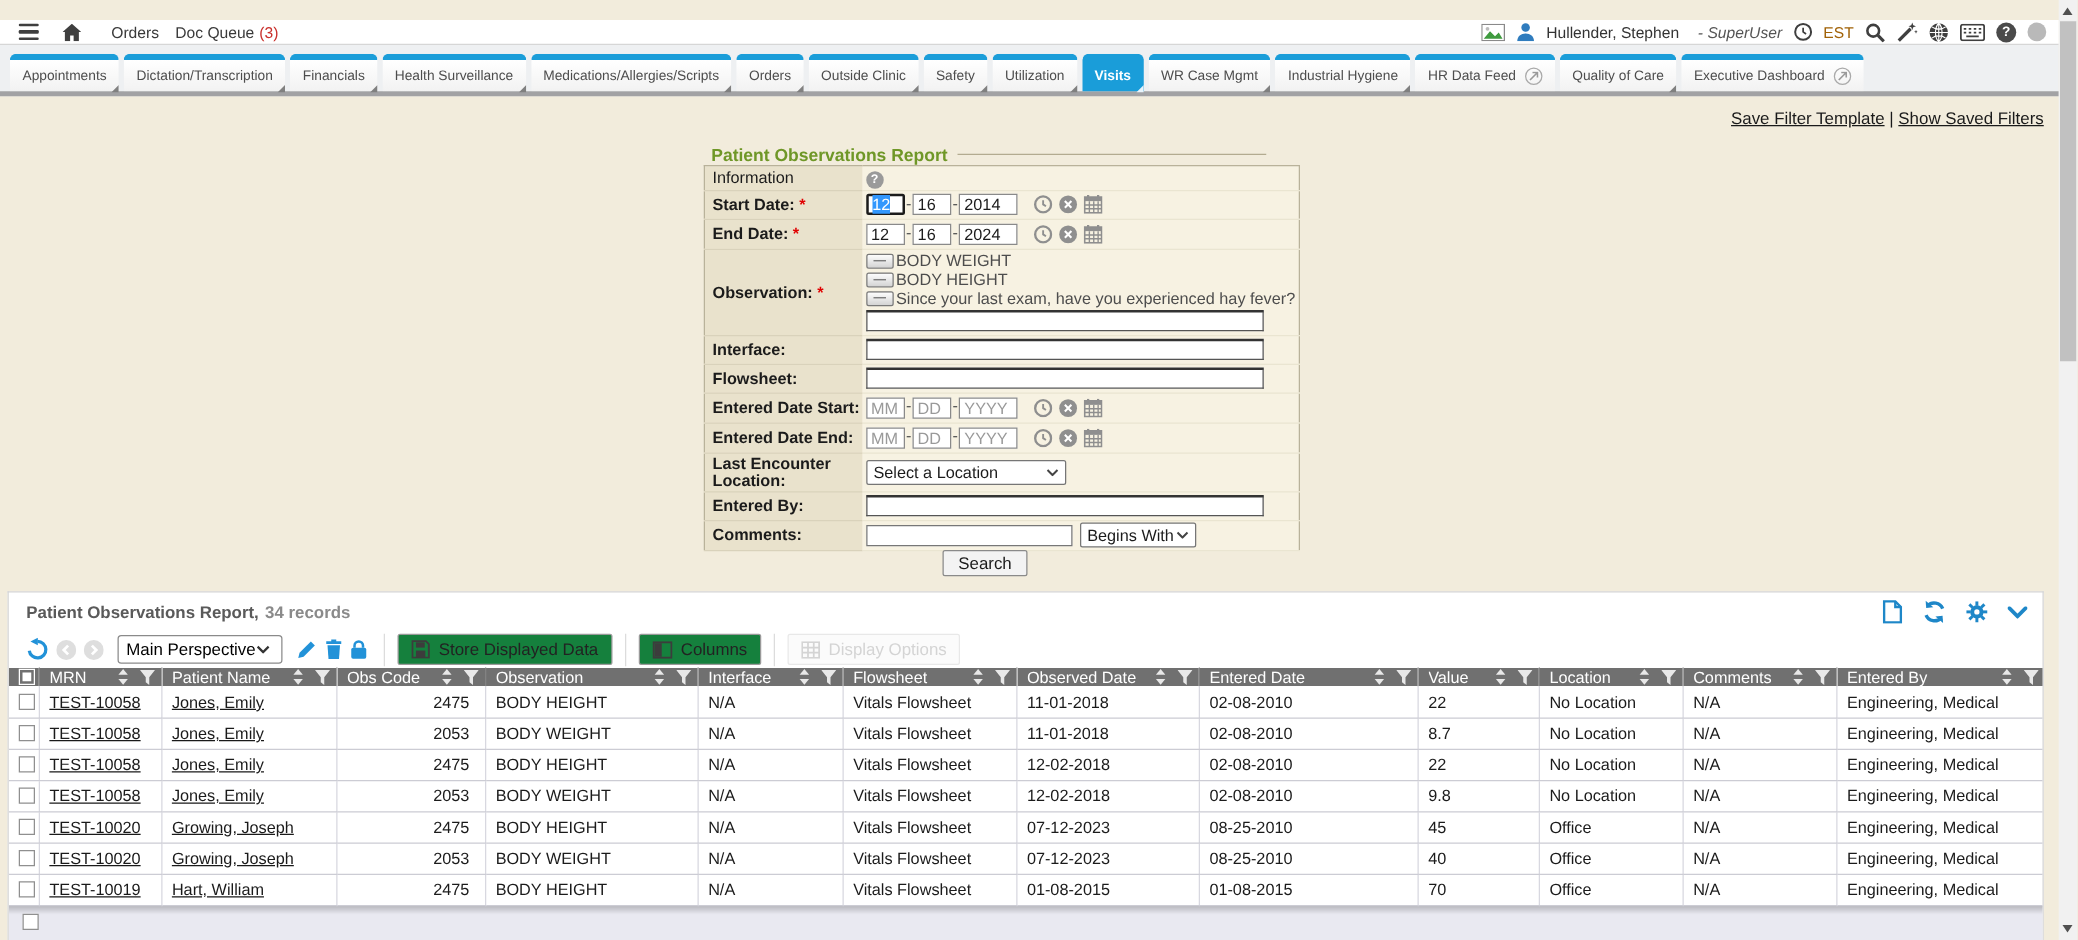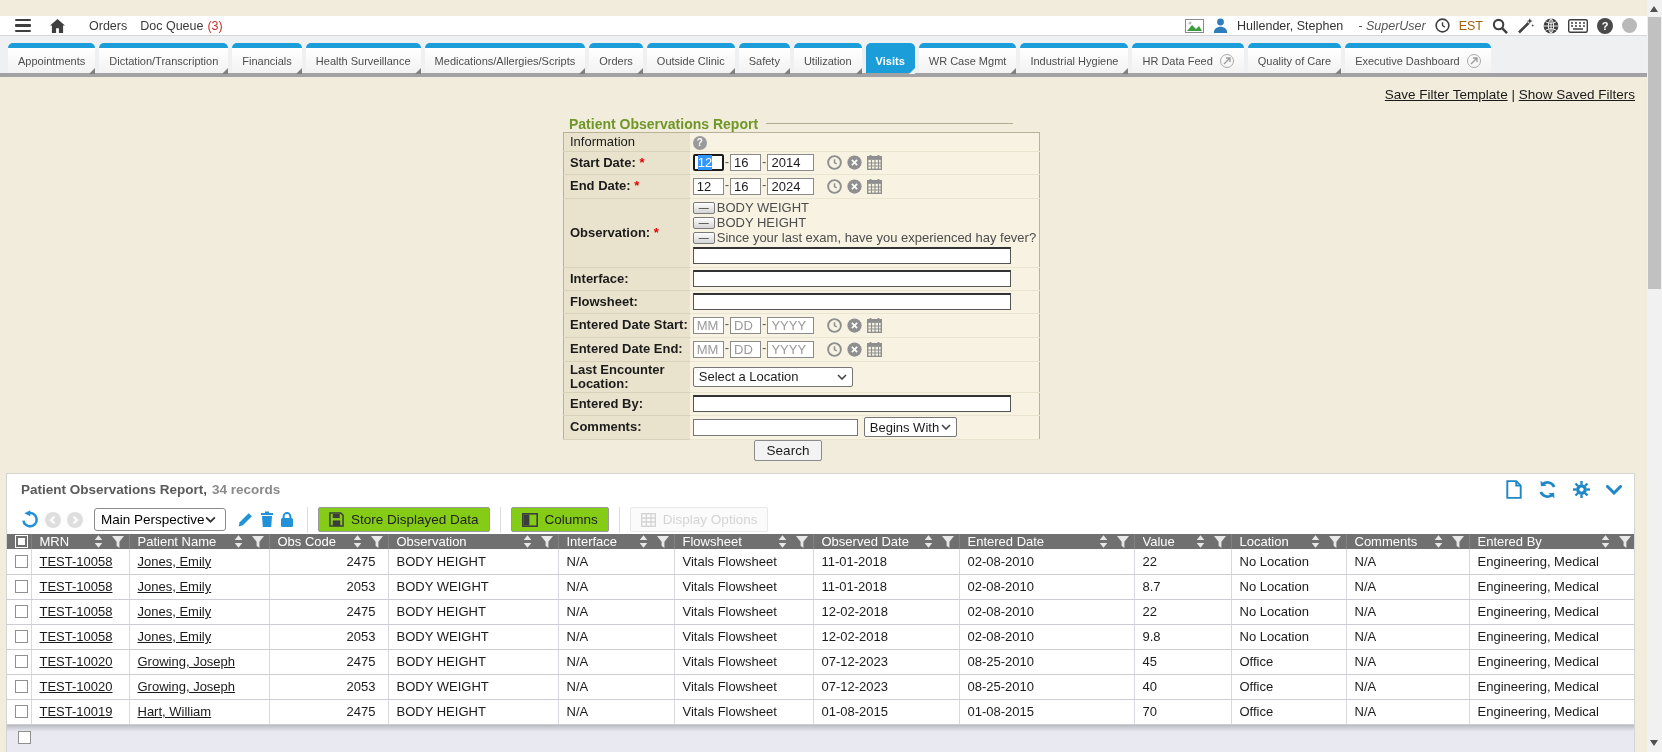--- a/index.html
+++ b/index.html
@@ -64,21 +64,21 @@
 
 .panel { position:absolute; left:6px; top:396px; width:1629px; height:295px; background:#fff; border:1px solid #d4d4d4; border-bottom:none; overflow:hidden; }
 .panel-hdr { height:31px; display:flex; align-items:center; padding:0 12px 0 14px; font-size:13.5px; }
 .ph-title { font-weight:bold; color:#5a5a5a; }
 .ph-count { color:#8a8a8a; margin-left:5px;font-weight:bold; }
 .ph-icons { margin-left:auto; display:flex; align-items:center; gap:16px; }
 .toolbar { height:29px; display:flex; align-items:center; padding-left:10px; }
 .tsep { width:1px; height:26px; background:#dcdcdc; margin:0 10px; }
 .persp { width:132px; height:23px; display:inline-flex; align-items:center; justify-content:flex-start; border:1px solid #8a8a8a; border-radius:3px; background:#fff; font-size:13.5px; padding:0 6px; margin:0 8px; }
 .tico { display:inline-flex; align-items:center; margin:0 3px; }
-.gbtn { display:inline-flex; align-items:center; gap:7px; background:#84cc16; border:1px solid #999; border-radius:2px; height:25px; padding:0 10px; font-size:13.5px; color:#222; }
+.gbtn { display:inline-flex; align-items:center; gap:7px; background:#15803d; border:1px solid #999; border-radius:2px; height:25px; padding:0 10px; font-size:13.5px; color:#222; }
 .gbtn.disabled { color:#d4d4d4; border-color:#e8e8e8; background:#fbfbfb; }
 
 
 table.grid { border-collapse:collapse; table-layout:fixed; width:1629px; font-size:13px; color:#1b1b1b; }
 .grid th { background:#707070; color:#fff; font-weight:normal; height:14px; padding:0 5px 0 8px; border-right:1px solid #828282; font-size:13px; overflow:hidden; }
 .grid th .hwrap { display:flex; align-items:center; }
 .grid th .hlbl { white-space:nowrap; overflow:hidden; }
 .grid th .hicons { margin-left:auto; display:inline-flex; align-items:center; gap:9px; }
 .grid td { height:25px; padding:0 8px; border-right:1px solid #d8d8e0; border-bottom:1px solid #ccccd4; overflow:hidden; white-space:nowrap; }
 .grid td a { color:#1a1a1a; text-decoration:underline; }

